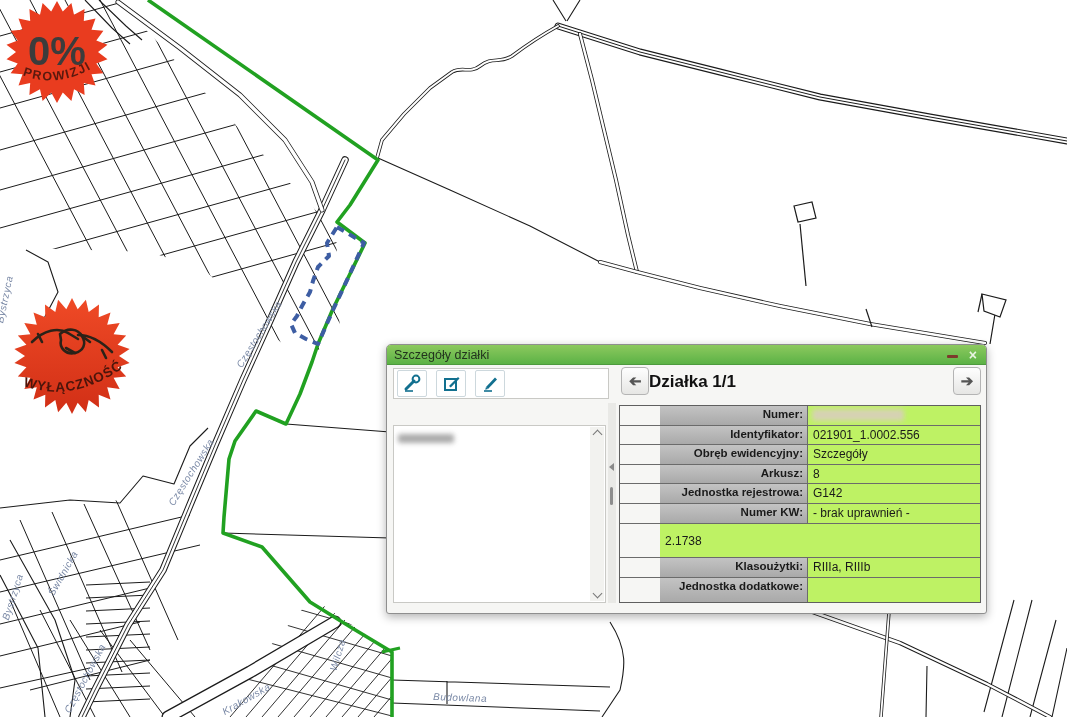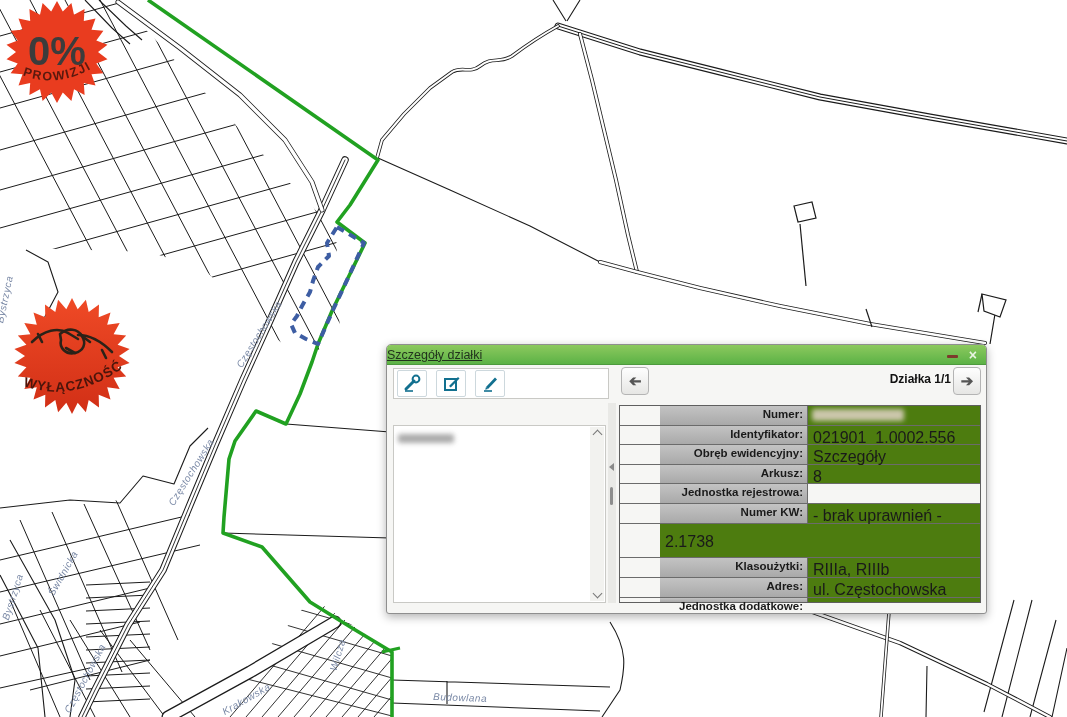--- a/index.html
+++ b/index.html
@@ -7,21 +7,21 @@
   #stage{position:relative;width:1067px;height:717px;}
   #map{position:absolute;left:0;top:0;}
   .maplabel{font-size:10px;font-style:italic;fill:#7a89a6;letter-spacing:.5px;}
   
   .dlg{position:absolute;left:386px;top:344px;width:599px;height:268px;
     background:#f6f6f4;border:1px solid #8f8f8f;border-radius:5px 5px 3px 3px;
     box-shadow:0 3px 10px rgba(0,0,0,.3);font-size:12px;color:#1a1a1a;}
   .titlebar{position:absolute;left:0;top:0;right:0;height:19px;
     background:linear-gradient(#8cc95e,#5cb246);border-radius:4px 4px 0 0;
     border-bottom:1px solid #4d9a3d;display:flex;align-items:center;}
-  .title{font-size:12.5px;color:#22331d;text-decoration:underline;}
+  .title{margin-left:7px;font-size:12.5px;color:#22331d;}
   .winbtns{position:absolute;right:9px;top:0;height:19px;display:flex;gap:11px;align-items:center;}
   .btn-min{width:11px;height:3px;background:#7d3a2c;border-radius:1px;margin-top:4px;cursor:pointer;}
   .btn-close{color:#e9f4e2;font-size:14px;font-weight:bold;line-height:14px;cursor:pointer;}
   .panel{position:absolute;background:#fff;border:1px solid #c9c9c5;}
   .toolbar{left:6px;top:23px;width:216px;height:31px;display:flex;align-items:center;padding-left:3px;gap:9px;box-sizing:border-box;}
   .tbtn{width:28px;height:25px;border:1px solid #cdd8dd;border-radius:2px;background:#fff;
     display:flex;align-items:center;justify-content:center;cursor:pointer;}
   .listhdr{position:absolute;left:6px;top:58px;width:213px;height:22px;
     background:linear-gradient(#fafafa,#e2e2e0);border:1px solid #c2c2be;box-sizing:border-box;
     display:flex;align-items:center;justify-content:center;color:#444;}
@@ -34,29 +34,29 @@
   .chev.down{transform:rotate(225deg);}
   .divider{position:absolute;left:221px;top:58px;width:8px;height:200px;background:#e9e9e6;cursor:col-resize;}
   .divider .tri{position:absolute;left:1px;top:60px;width:0;height:0;
     border-top:4px solid transparent;border-bottom:4px solid transparent;border-right:5px solid #8a8a8a;}
   .divider .grip{position:absolute;left:2px;top:84px;width:3px;height:18px;background:#8d8d8d;border-radius:2px;}
   .navbtn{position:absolute;top:22px;width:26px;height:26px;border:1px solid #b4b4b4;border-radius:4px;
     background:linear-gradient(#fefefe,#e6e6e4);display:flex;align-items:center;justify-content:center;
     color:#555;font-size:15px;font-weight:bold;cursor:pointer;}
   .navbtn.prev{left:234px;}
   .navbtn.next{left:566px;}
-  .pagertitle{position:absolute;left:262px;top:27px;width:302px;text-align:right;
-    font-weight:bold;font-size:12px;color:#111;}
+  .pagertitle{position:absolute;left:262px;top:27px;width:302px;text-align:left;
+    font-weight:bold;font-size:17px;color:#111;}
   .tbl{position:absolute;left:232px;top:60px;width:362px;height:198px;
     border:1px solid #5f5f5f;box-sizing:border-box;display:flex;flex-direction:column;}
   .row{display:flex;border-top:1px solid #6b6b6b;min-height:0;padding-left:40px;}
   .row:first-child{border-top:none;}
   .cl{width:148px;background:linear-gradient(#c3c3c3,#a9a9a9);border-right:1px solid #6b6b6b;
     font-weight:bold;font-size:11.5px;text-align:right;padding:2px 4px 0 2px;box-sizing:border-box;line-height:1.2;}
-  .cv{flex:1;background:#4d7c0f;font-size:16px;padding:2px 0 0 5px;position:relative;line-height:1.2;}
+  .cv{flex:1;background:#bef264;font-size:12px;padding:2px 0 0 5px;position:relative;line-height:1.2;}
 </style>
 </head>
 <body>
 <div id="stage">
 
 <svg id="map" width="1067" height="717" viewBox="0 0 1067 717">
   <defs>
     <clipPath id="clipTL">
           <polygon points="0,0 118,0 336,232 340,334 186,448 0,352"></polygon>
         </clipPath>
@@ -306,35 +306,32 @@
     <div class="row" style="height:19px">
       <div class="cl">Obręb ewidencyjny:</div>
       <div class="cv">Szczegóły</div>
     </div>
     <div class="row" style="height:18px">
       <div class="cl">Arkusz:</div>
       <div class="cv">8</div>
     </div>
     <div class="row" style="height:19px">
       <div class="cl">Jednostka rejestrowa:</div>
+      <div class="cv">G142</div>
     </div>
     <div class="row" style="height:19px">
       <div class="cl">Numer KW:</div>
       <div class="cv">- brak uprawnień -</div>
     </div>
     <div class="row" style="height:33px">
       <div class="cv" style="display:flex;align-items:center">2.1738</div>
     </div>
     <div class="row" style="height:19px">
       <div class="cl">Klasoużytki:</div>
       <div class="cv">RIIIa, RIIIb</div>
-    </div>
-    <div class="row" style="height:19px">
-      <div class="cl">Adres:</div>
-      <div class="cv">ul. Częstochowska</div>
     </div>
     <div class="row" style="flex:1">
       <div class="cl">Jednostka dodatkowe:</div>
       <div class="cv"></div>
     </div>
   </div>
 </div>
 
 </div>
 

